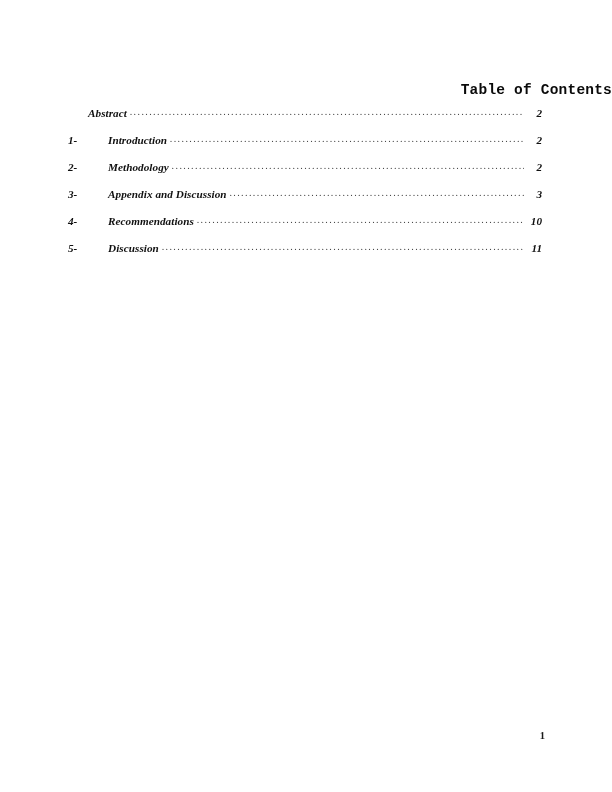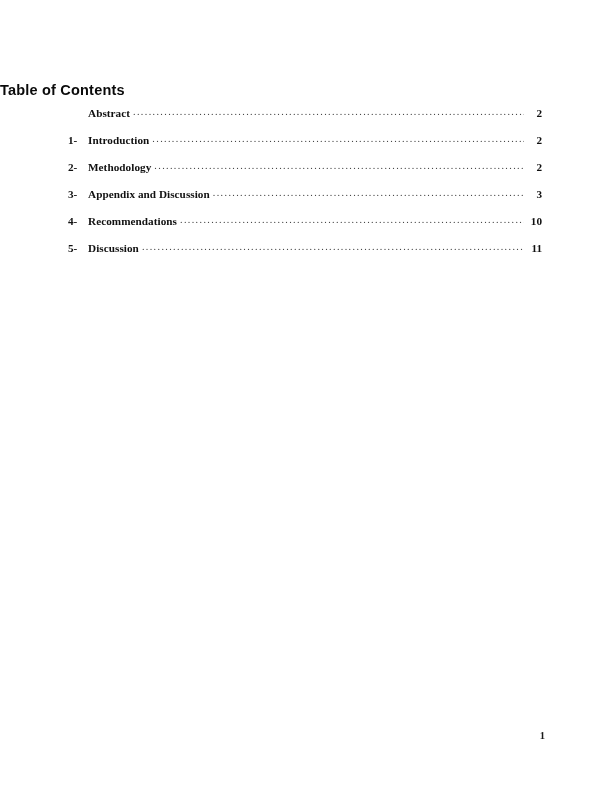--- a/index.html
+++ b/index.html
@@ -22,34 +22,35 @@
     inset: 0;
     background: #ffffff;
   }
 
   
   .doc-title {
     position: absolute;
     top: 82px;
     left: 0;
     width: 612px;
-    text-align: left;
-    font-family: Liberation Sans, sans-serif;
+    text-align: right;
+    font-family: Liberation Mono, monospace;
     font-size: 14.5px;
     font-weight: 700;
     letter-spacing: 0.2px;
     color: #0a0a0a;
   }
 
   
   .toc {
     position: absolute;
     top: 106px;
     left: 68px;
     width: 474px;
+    font-style: italic;
   }
 
   .toc-row {
     display: flex;
     align-items: baseline;
     height: 27px;
     font-size: 11.2px;
     font-weight: 700;
     color: #111111;
     white-space: nowrap;
@@ -60,20 +61,21 @@
     flex: 0 0 auto;
     width: 20px;
     font-weight: 700;
     letter-spacing: -0.2px;
   }
 
   .toc-label {
     flex: 0 0 auto;
     font-weight: 700;
     letter-spacing: 0.05px;
+    margin-left: 20px;
   }
 
   
   .toc-leader {
     flex: 1 1 auto;
     overflow: hidden;
     margin: 0 4px 0 3px;
     position: relative;
     height: 11px;
   }

